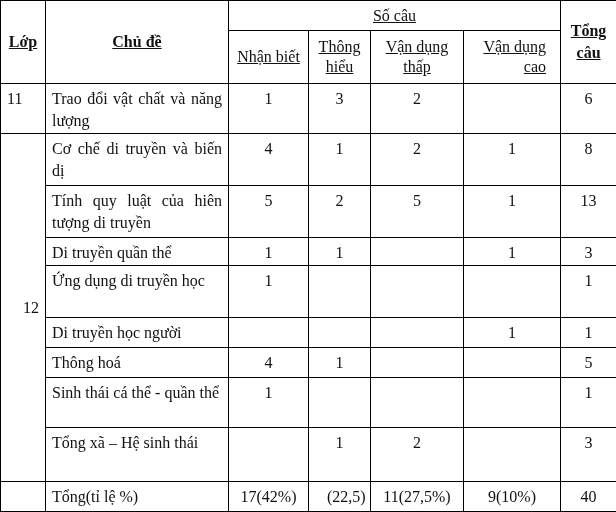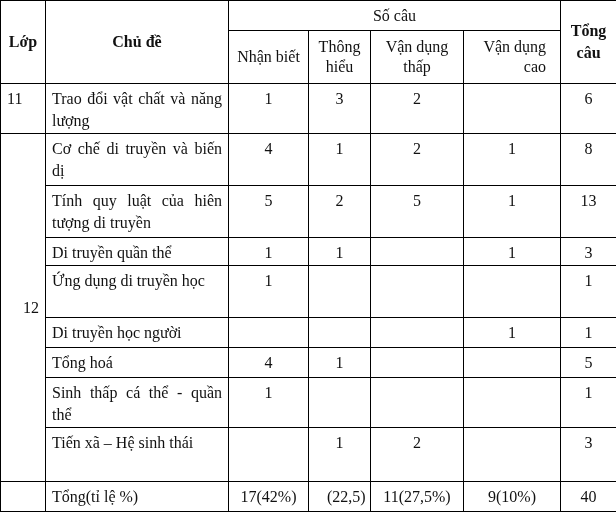--- a/index.html
+++ b/index.html
@@ -13,21 +13,21 @@
       color: #111111;
       line-height: 22px;
     }
     td, th {
       border: 1px solid #000000;
       padding: 0 6px;
       font-weight: normal;
       vertical-align: top;
       overflow: hidden;
     }
-    th { vertical-align: middle; text-align: center; }
+    th { vertical-align: middle; text-align: center; text-decoration: underline; }
     th.bold { font-weight: bold; }
     td.num { text-align: center; padding-top: 4px; }
     td.topic { text-align: justify; text-align-last: left; padding-top: 4px; }
     td.grade { padding-top: 4px; font-family: Liberation Serif, serif; }
     td.grade-mid { vertical-align: middle; text-align: right; padding-left: 8px; }
     .sub { line-height: 20px; }
   </style>
 </head>
 <body>
 
@@ -100,37 +100,37 @@
   </tr>
   <tr style="height:30px">
     <td class="topic">Di truyền học người</td>
     <td class="num"></td>
     <td class="num"></td>
     <td class="num"></td>
     <td class="num">1</td>
     <td class="num">1</td>
   </tr>
   <tr style="height:30px">
-    <td class="topic">Tổng hoá</td>
+    <td class="topic">Thông hoá</td>
     <td class="num">4</td>
     <td class="num">1</td>
     <td class="num"></td>
     <td class="num"></td>
     <td class="num">5</td>
   </tr>
   <tr style="height:50px">
-    <td class="topic">Sinh thấp cá thể - quần thể</td>
+    <td class="topic">Sinh thái cá thể - quần thể</td>
     <td class="num">1</td>
     <td class="num"></td>
     <td class="num"></td>
     <td class="num"></td>
     <td class="num">1</td>
   </tr>
   <tr style="height:54px">
-    <td class="topic">Tiến xã – Hệ sinh thái</td>
+    <td class="topic">Tổng xã – Hệ sinh thái</td>
     <td class="num"></td>
     <td class="num">1</td>
     <td class="num">2</td>
     <td class="num"></td>
     <td class="num">3</td>
   </tr>
 
   <tr style="height:30px">
     <td></td>
     <td class="topic">Tổng(tỉ lệ %)</td>

